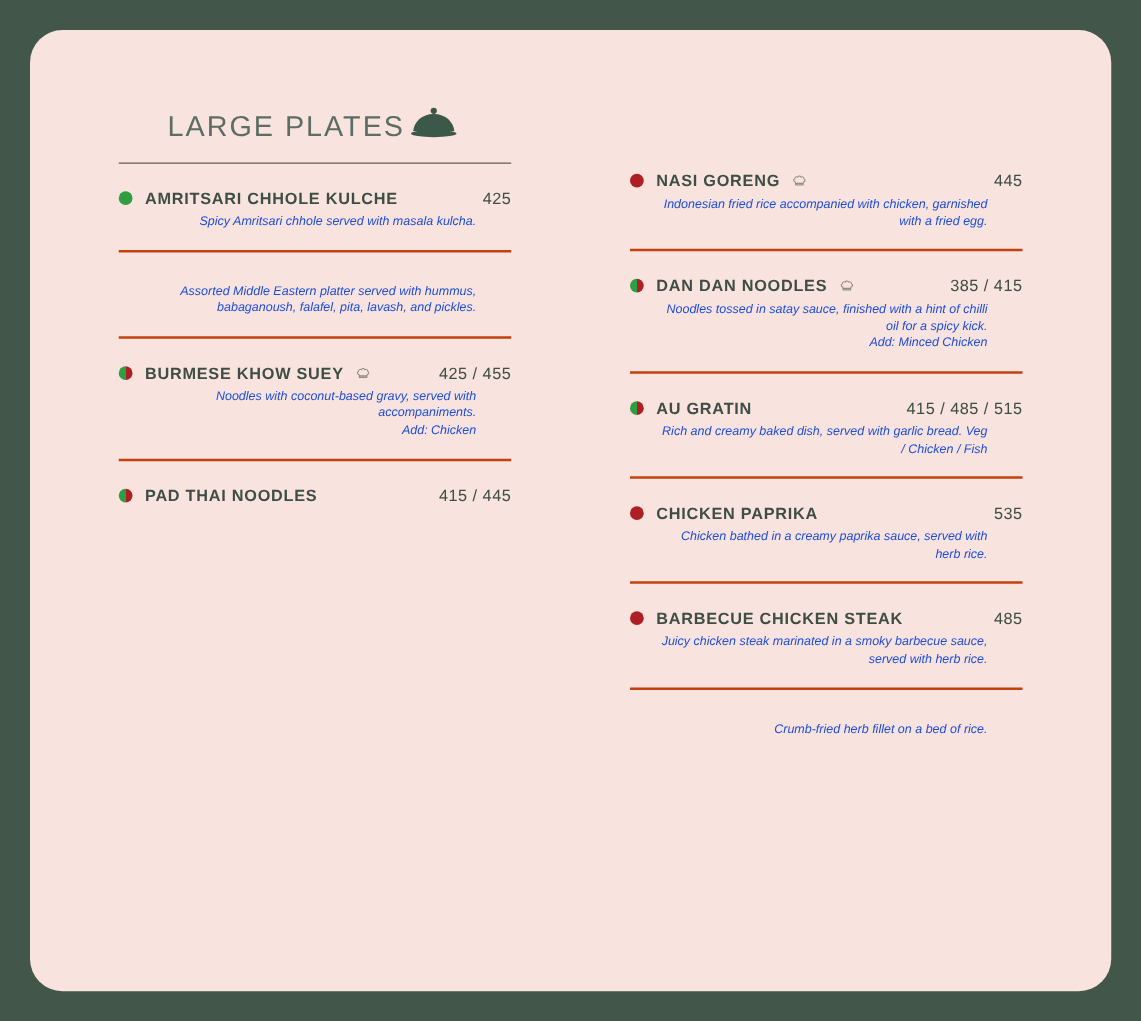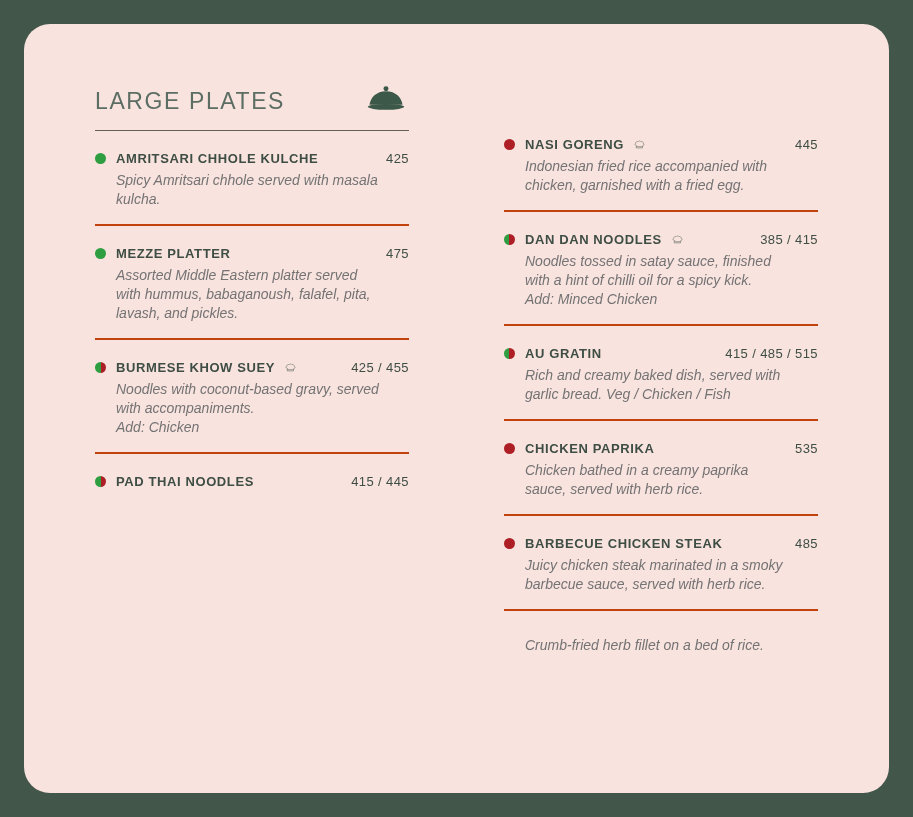--- a/index.html
+++ b/index.html
@@ -22,21 +22,21 @@
     gap: 95px;
     padding: 62px 71px 0 71px;
   }
   .col {
     flex: 1 1 0;
     min-width: 0;
   }
   .title-row {
     display: flex;
     align-items: center;
-    justify-content: space-between;
+    justify-content: center;
     height: 30px;
   }
   .menu-title {
     font-size: 23px;
     font-weight: 400;
     letter-spacing: 1.6px;
     color: #5c6e63;
   }
   .title-divider {
     border: none;
@@ -83,25 +83,26 @@
     font-size: 13px;
     font-weight: 400;
     letter-spacing: 0.4px;
     color: #3e4e44;
     white-space: nowrap;
     padding-left: 10px;
   }
   .item-desc {
     margin: 5px 0 0 21px;
     max-width: 265px;
-    font-size: 14px;
+    font-size: 10px;
     font-style: italic;
     line-height: 1.36;
-    color: #737373;
+    color: #1d4ed8;
     white-space: pre-line;
+    text-align: right;
   }
 </style>
 </head>
 <body>
 
 <div class="menu-card">
   <div class="content">
 
     <div class="col col-left">
       <div class="title-row">
@@ -119,26 +120,20 @@
           <div class="item">
     <div class="item-head">
       <span class="dot dot--veg"></span>
       <span class="item-name">AMRITSARI CHHOLE KULCHE</span>
 
       <span class="item-price">425</span>
     </div>
     <div class="item-desc">Spicy Amritsari chhole served with masala kulcha.</div>
   </div>
           <div class="item">
-    <div class="item-head">
-      <span class="dot dot--veg"></span>
-      <span class="item-name">MEZZE PLATTER</span>
-
-      <span class="item-price">475</span>
-    </div>
     <div class="item-desc">Assorted Middle Eastern platter served with hummus, babaganoush, falafel, pita, lavash, and pickles.</div>
   </div>
           <div class="item">
     <div class="item-head">
       <span class="dot dot--mixed"></span>
       <span class="item-name">BURMESE KHOW SUEY</span>
       <span class="chef-hat">
         <svg width="13" height="13" viewBox="0 0 20 16" aria-hidden="true">
           <path d="M5 9.6 C 2.8 9.6 2.2 6.7 4.3 6.1 C 4.1 4 6.2 2.7 7.9 3.7 C 8.8 2 11.2 2 12.1 3.7 C 13.8 2.7 15.9 4 15.7 6.1 C 17.8 6.7 17.2 9.6 15 9.6 L 14.6 13.2 L 5.4 13.2 Z M 5.2 11.4 L 14.8 11.4" fill="none" stroke="#8e8e86" stroke-width="1.3" stroke-linejoin="round" stroke-linecap="round"></path>
         </svg>

